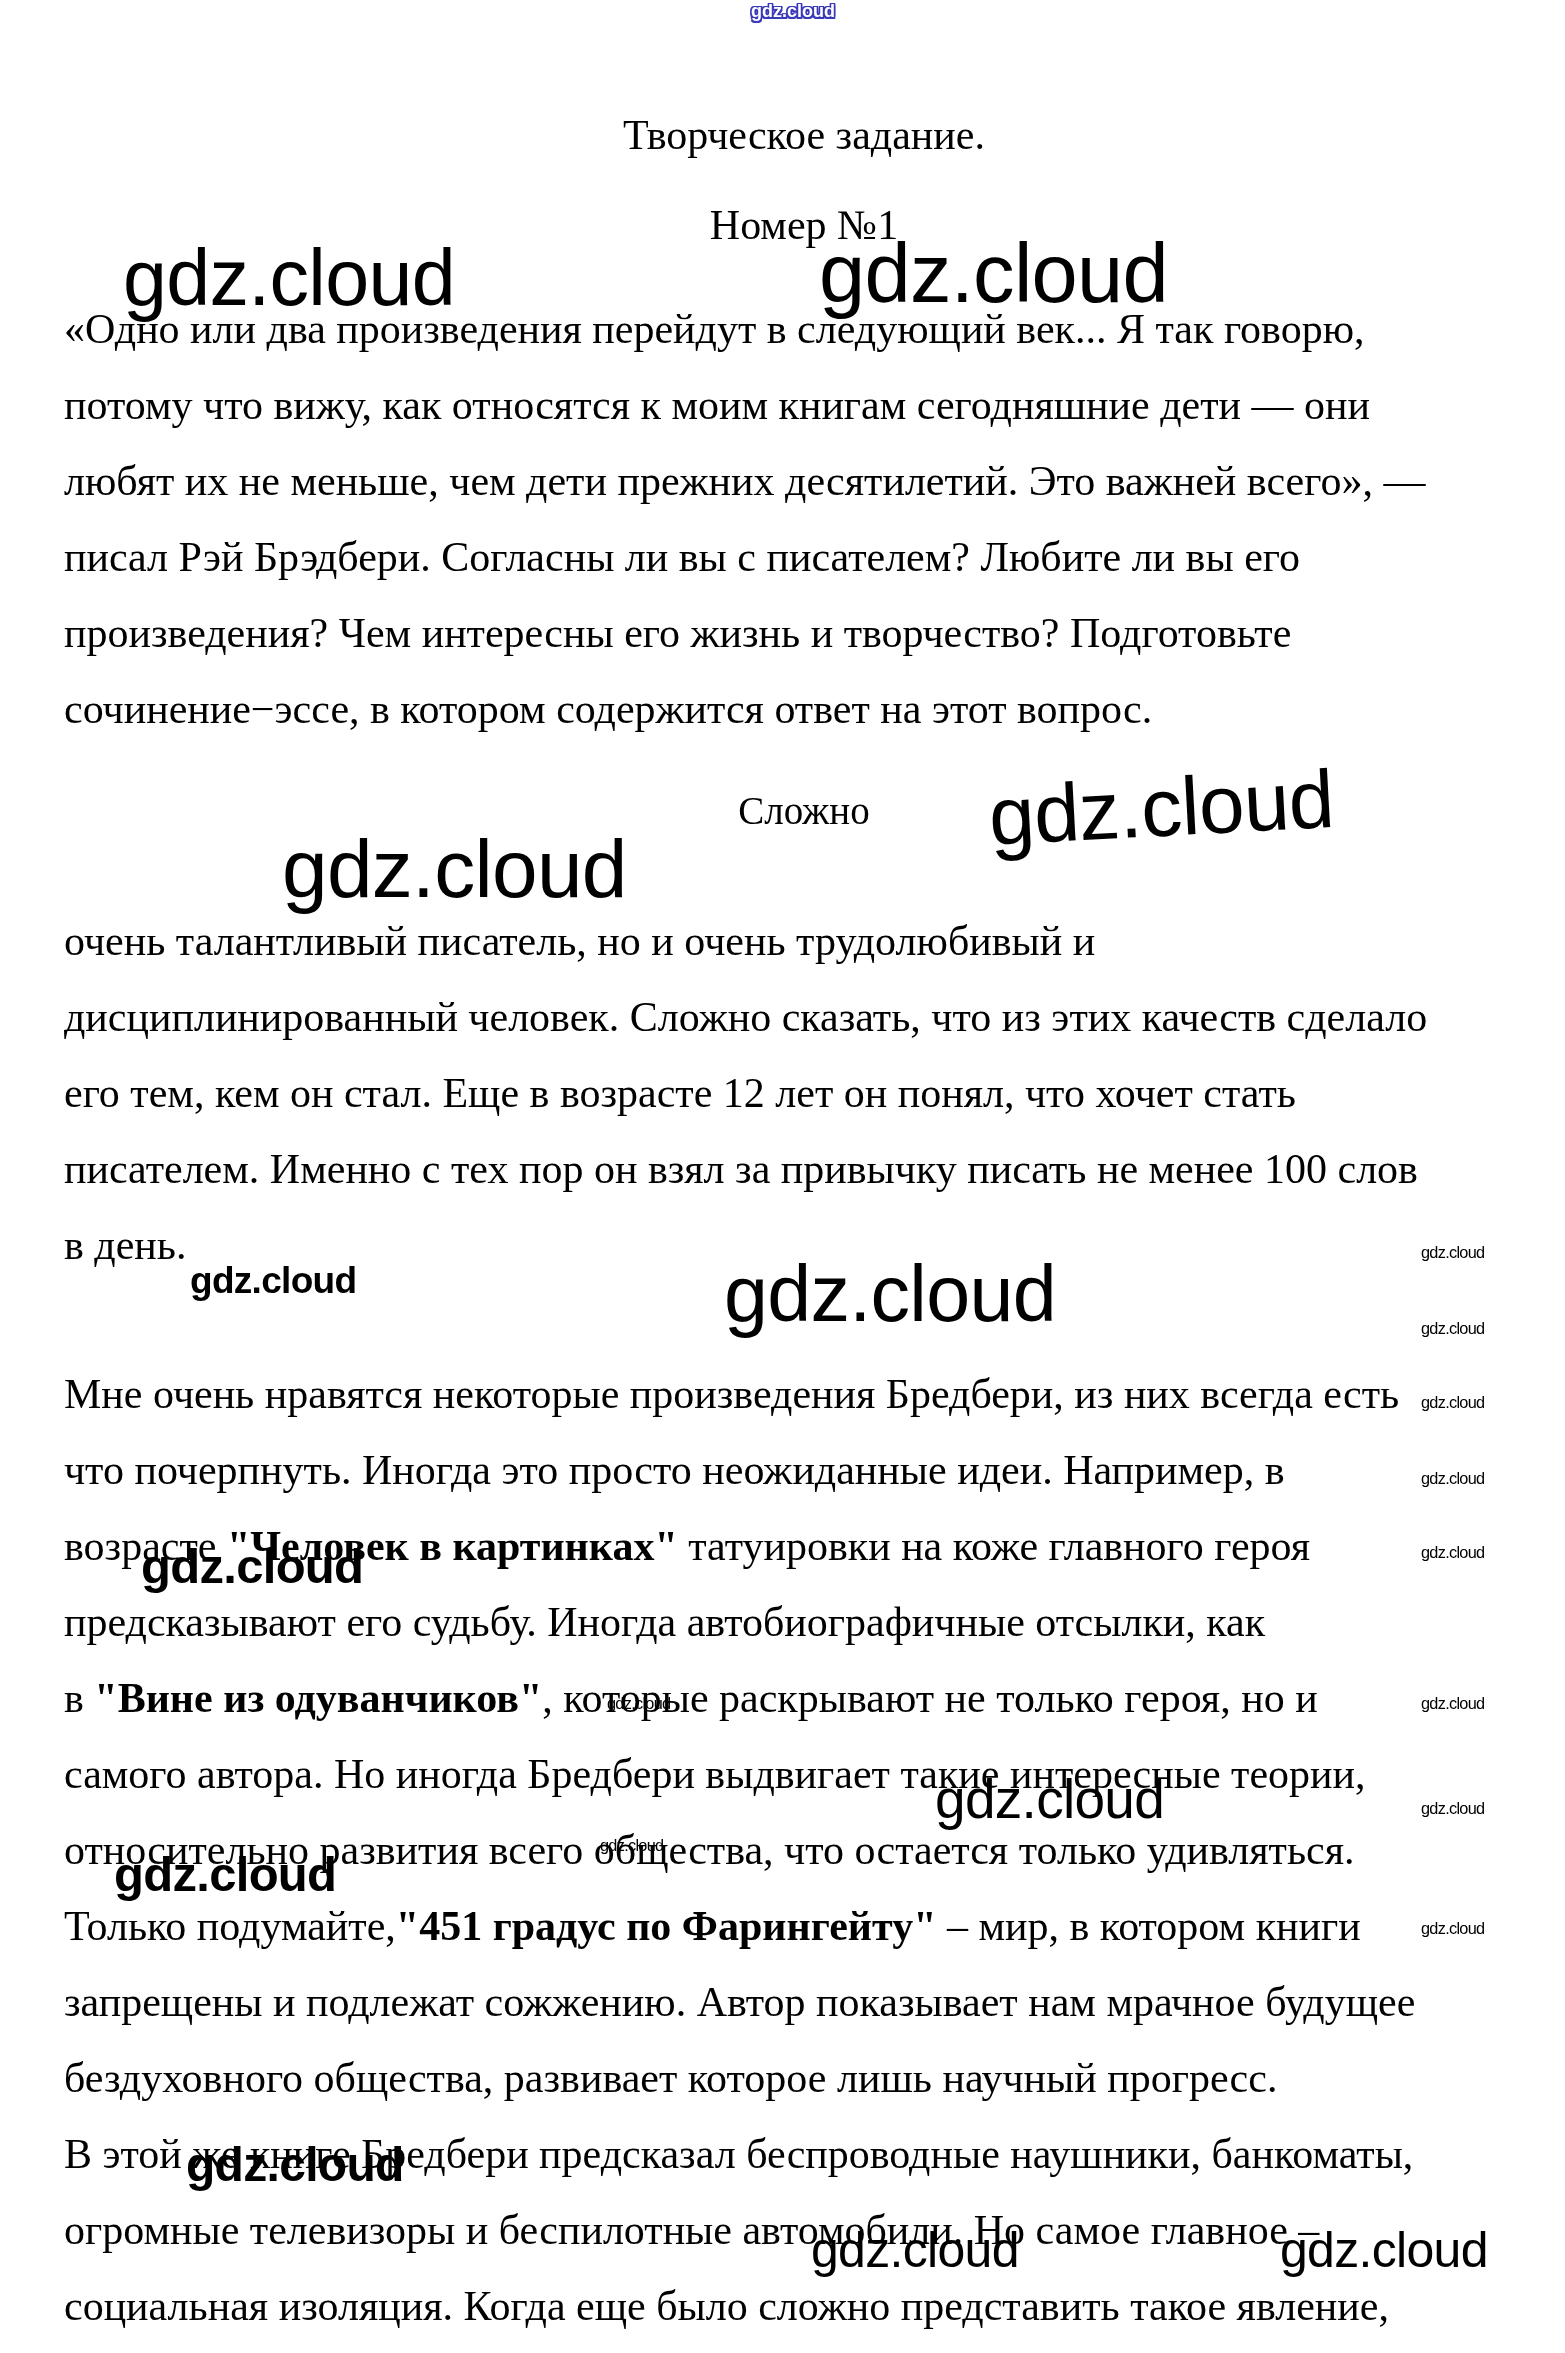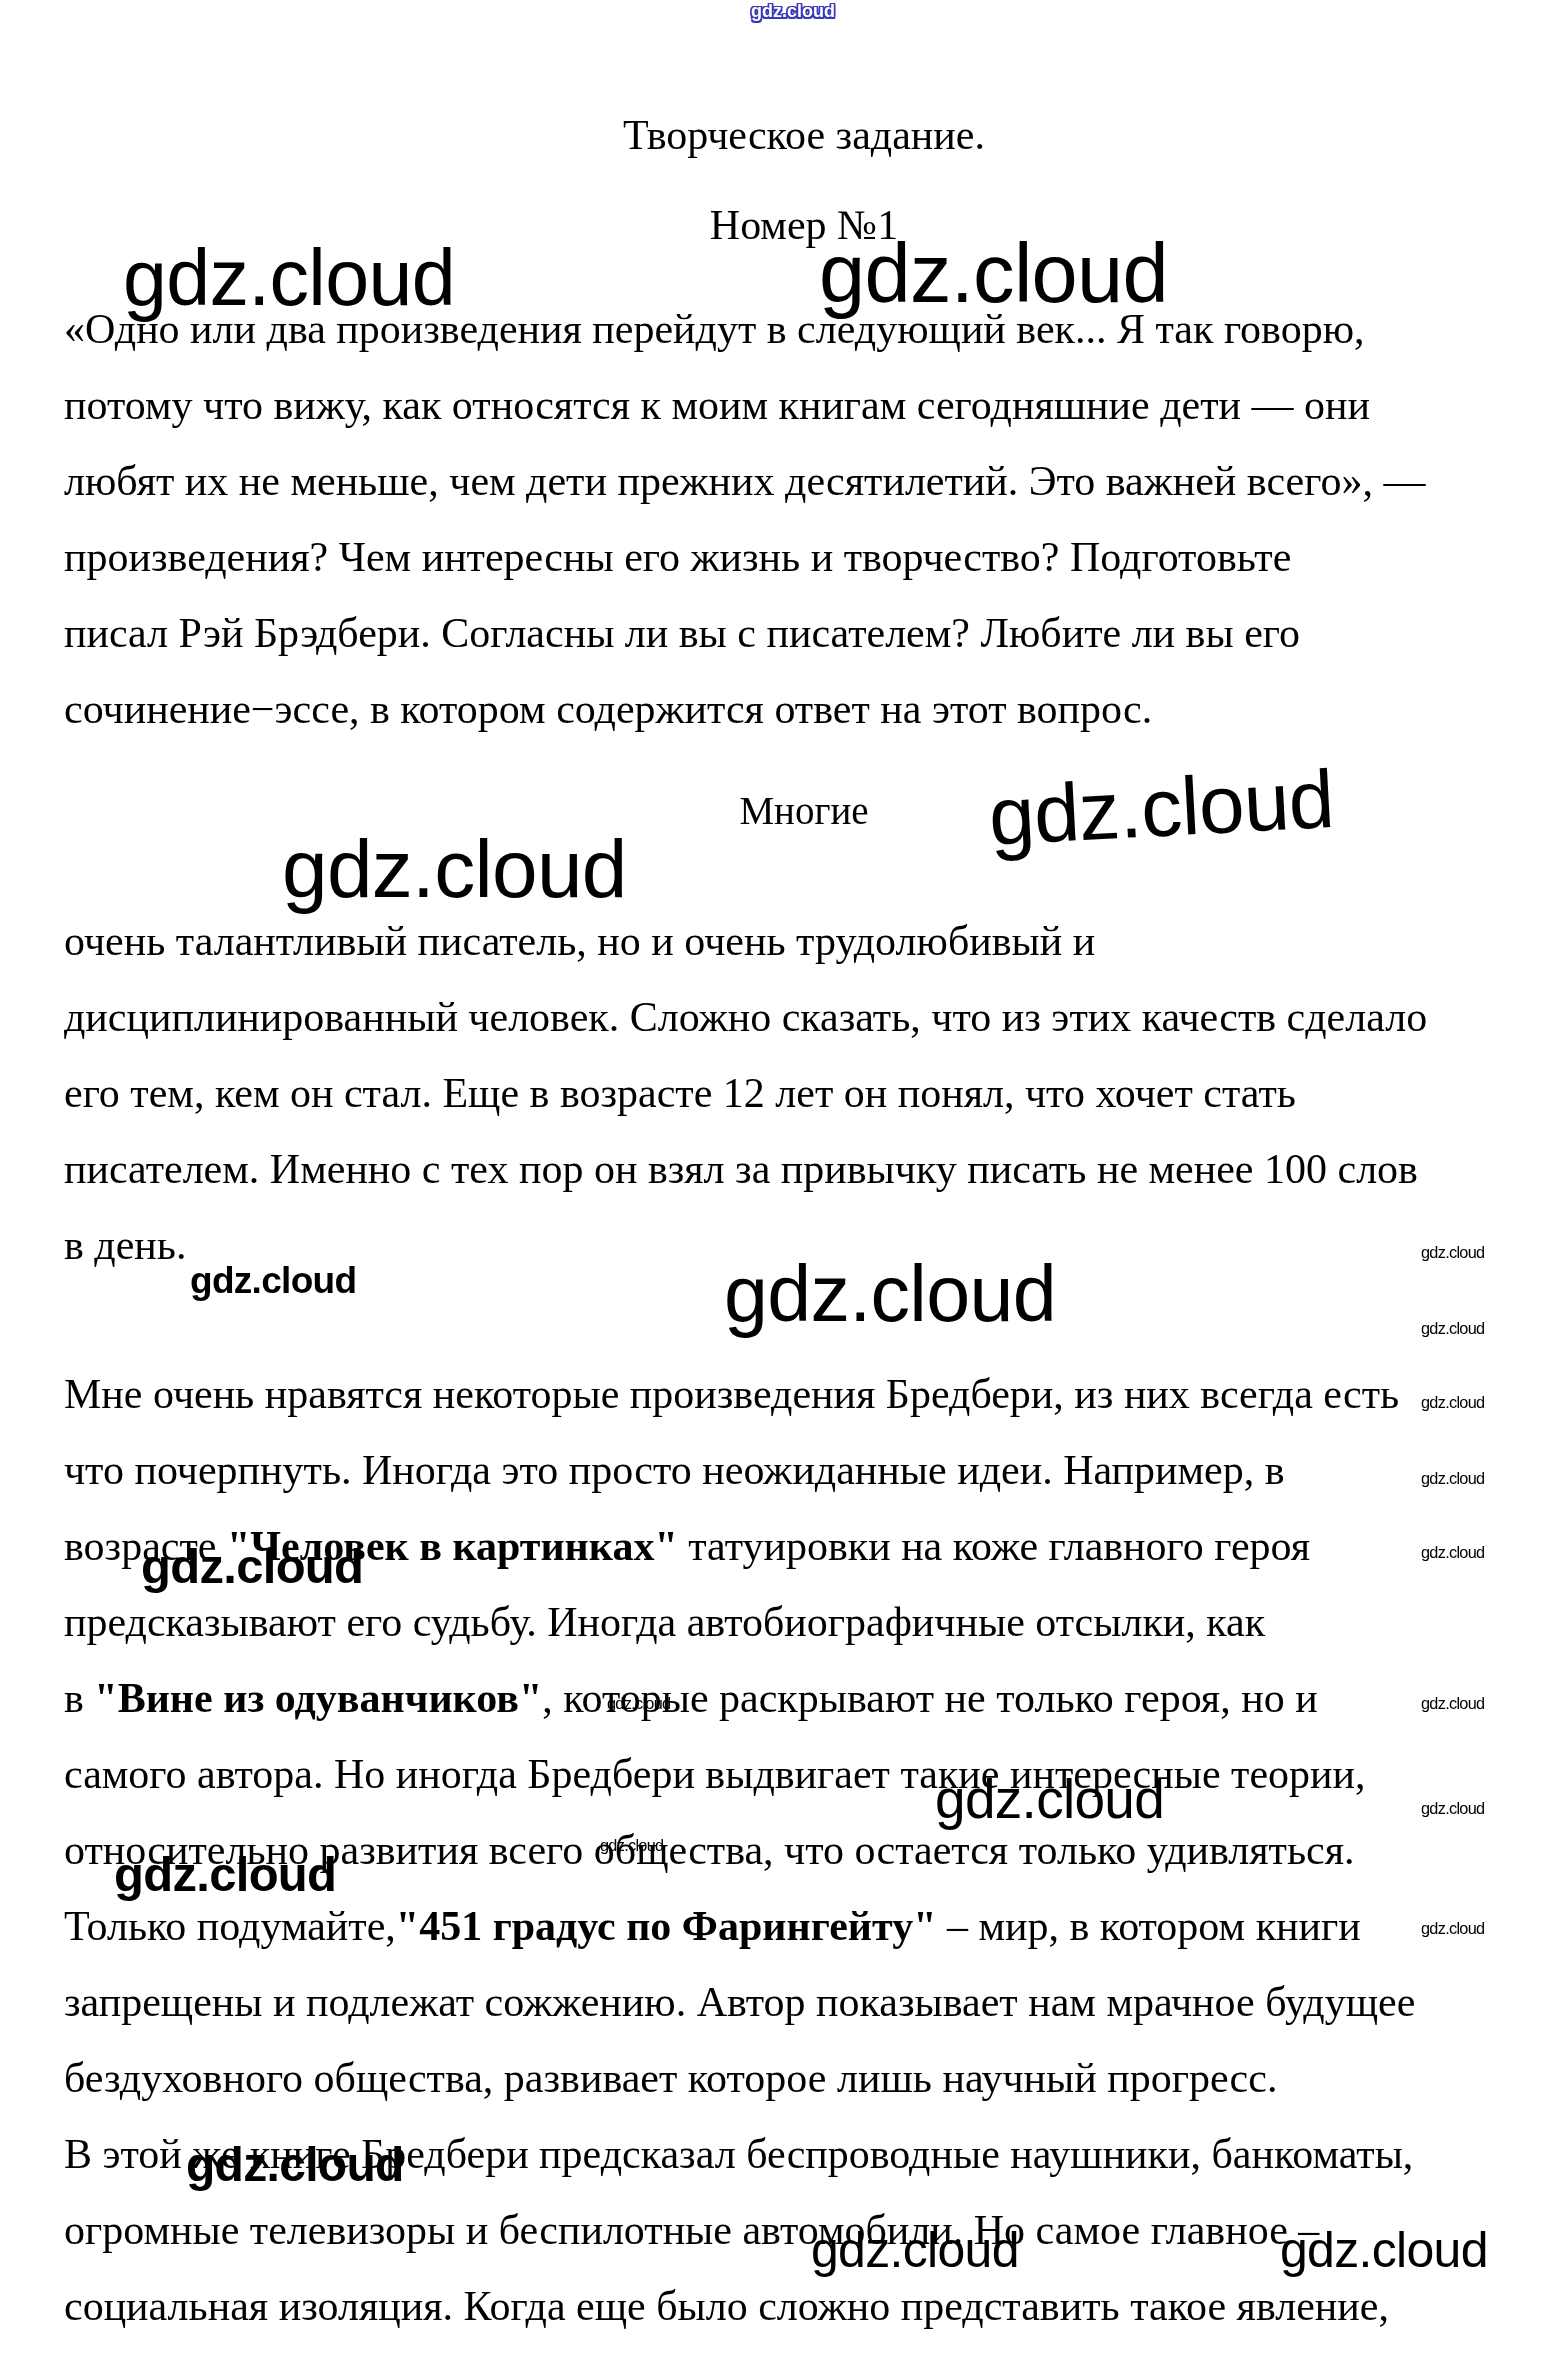--- a/index.html
+++ b/index.html
@@ -47,26 +47,26 @@
 <div id="page">
 
   <div class="heading" style="top:92px;margin-top:22px;">Творческое задание.</div>
 
   <div class="heading" style="top:204px;">Номер №1</div>
 
   <div class="para" style="top:291px;">
     <div class="line">«Одно или два произведения перейдут в следующий век... Я так говорю,</div>
     <div class="line">потому что вижу, как относятся к моим книгам сегодняшние дети — они</div>
     <div class="line">любят их не меньше, чем дети прежних десятилетий. Это важней всего», —</div>
+    <div class="line">писал Рэй Брэдбери. Согласны ли вы с писателем? Любите ли вы его</div>
     <div class="line">произведения? Чем интересны его жизнь и творчество? Подготовьте</div>
-    <div class="line">писал Рэй Брэдбери. Согласны ли вы с писателем? Любите ли вы его</div>
     <div class="line">сочинение−эссе, в котором содержится ответ на этот вопрос.</div>
   </div>
 
-  <div class="heading small" style="top:791px;">Многие</div>
+  <div class="heading small" style="top:791px;">Сложно</div>
 
   <div class="para" style="top:903px;">
     <div class="line">очень талантливый писатель, но и очень трудолюбивый и</div>
     <div class="line">дисциплинированный человек. Сложно сказать, что из этих качеств сделало</div>
     <div class="line">его тем, кем он стал. Еще в возрасте 12 лет он понял, что хочет стать</div>
     <div class="line">писателем. Именно с тех пор он взял за привычку писать не менее 100 слов</div>
     <div class="line">в день.</div>
   </div>
 
   <div class="para" style="top:1356px;">

